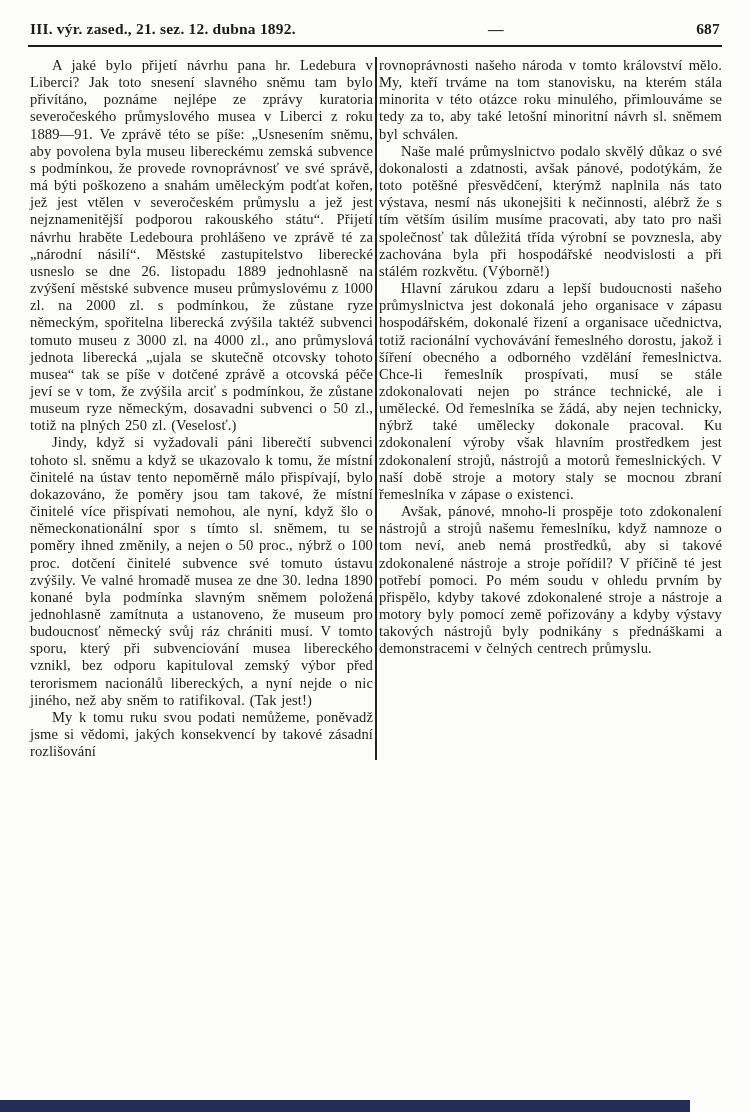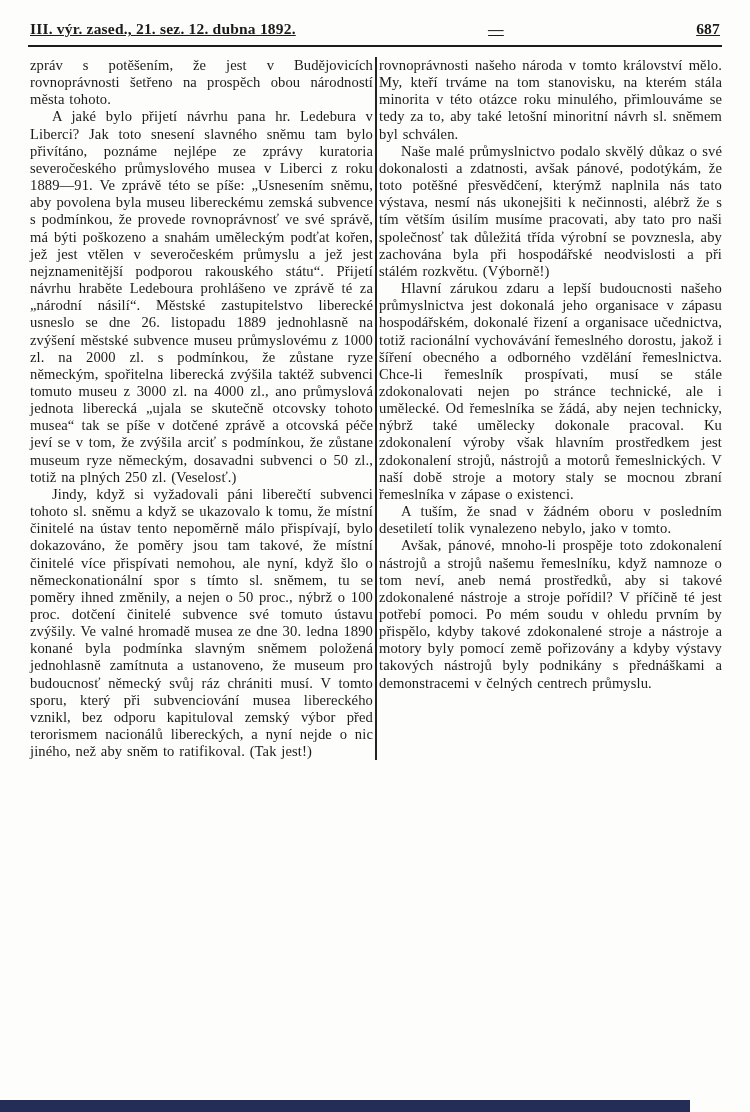--- a/index.html
+++ b/index.html
@@ -19,21 +19,20 @@
   .header {
     position: absolute;
     top: 20px; left: 30px; right: 30px;
     display: flex;
     justify-content: space-between;
     align-items: baseline;
     font-weight: bold;
     font-size: 15.5px;
     white-space: nowrap;
     letter-spacing: 0.2px;
-    text-decoration: underline;
   }
   .header .fraktur {
     font-family: "DejaVu Serif", serif;
     font-weight: bold;
   }
   .header-rule {
     position: absolute;
     top: 45px; left: 28px; right: 28px;
     height: 2px;
     background: #1c1c1c;
@@ -75,29 +74,28 @@
   <div class="header">
     <span>III. výr. zased., 21. sez. 12. dubna 1892.</span>
     <span>—</span>
     <span>687</span>
   </div>
 
   <div class="header-rule"></div>
 
   <div class="columns">
     <section class="col">
-        <p class="para">zpráv s potěšením, že jest v Budějovicích rovnoprávnosti šetřeno na prospěch obou národností města tohoto.</p>
         <p class="para indent">A jaké bylo přijetí návrhu pana hr. Ledebura v Liberci? Jak toto snesení slavného sněmu tam bylo přivítáno, poznáme nejlépe ze zprávy kuratoria severočeského průmyslového musea v Liberci z roku 1889—91. Ve zprávě této se píše: „Usnesením sněmu, aby povolena byla museu libereckému zemská subvence s podmínkou, že provede rovnoprávnosť ve své správě, má býti poškozeno a snahám uměleckým podťat kořen, jež jest vtělen v severočeském průmyslu a jež jest nejznamenitější podporou rakouského státu“. Přijetí návrhu hraběte Ledeboura prohlášeno ve zprávě té za „národní násilí“. Městské zastupitelstvo liberecké usneslo se dne 26. listopadu 1889 jednohlasně na zvýšení městské subvence museu průmyslovému z 1000 zl. na 2000 zl. s podmínkou, že zůstane ryze německým, spořitelna liberecká zvýšila taktéž subvenci tomuto museu z 3000 zl. na 4000 zl., ano průmyslová jednota liberecká „ujala se skutečně otcovsky tohoto musea“ tak se píše v dotčené zprávě a otcovská péče jeví se v tom, že zvýšila arciť s podmínkou, že zůstane museum ryze německým, dosavadni subvenci o 50 zl., totiž na plných 250 zl. (Veselosť.)</p>
         <p class="para indent">Jindy, když si vyžadovali páni liberečtí subvenci tohoto sl. sněmu a když se ukazovalo k tomu, že místní činitelé na ústav tento nepoměrně málo přispívají, bylo dokazováno, že poměry jsou tam takové, že místní činitelé více přispívati nemohou, ale nyní, když šlo o německonationální spor s tímto sl. sněmem, tu se poměry ihned změnily, a nejen o 50 proc., nýbrž o 100 proc. dotčení činitelé subvence své tomuto ústavu zvýšily. Ve valné hromadě musea ze dne 30. ledna 1890 konané byla podmínka slavným sněmem položená jednohlasně zamítnuta a ustanoveno, že museum pro budoucnosť německý svůj ráz chrániti musí. V tomto sporu, který při subvenciování musea libereckého vznikl, bez odporu kapituloval zemský výbor před terorismem nacionálů libereckých, a nyní nejde o nic jiného, než aby sněm to ratifikoval. (Tak jest!)</p>
+        <p class="para indent">My k tomu ruku svou podati nemůžeme, poněvadž jsme si vědomi, jakých konsekvencí by takové zásadní rozlišování</p>
       </section>
     <div class="col-divider"></div>
     <section class="col">
         <p class="para">rovnoprávnosti našeho národa v tomto království mělo. My, kteří trváme na tom stanovisku, na kterém stála minorita v této otázce roku minulého, přimlouváme se tedy za to, aby také letošní minoritní návrh sl. sněmem byl schválen.</p>
         <p class="para indent">Naše malé průmyslnictvo podalo skvělý důkaz o své dokonalosti a zdatnosti, avšak pánové, podotýkám, že toto potěšné přesvědčení, kterýmž naplnila nás tato výstava, nesmí nás ukonejšiti k nečinnosti, alébrž že s tím větším úsilím musíme pracovati, aby tato pro naši společnosť tak důležitá třída výrobní se povznesla, aby zachována byla při hospodářské neodvislosti a při stálém rozkvětu. (Výborně!)</p>
         <p class="para indent">Hlavní zárukou zdaru a lepší budoucnosti našeho průmyslnictva jest dokonalá jeho organisace v zápasu hospodářském, dokonalé řizení a organisace učednictva, totiž racionální vychovávání řemeslného dorostu, jakož i šíření obecného a odborného vzdělání řemeslnictva. Chce-li řemeslník prospívati, musí se stále zdokonalovati nejen po stránce technické, ale i umělecké. Od řemeslníka se žádá, aby nejen technicky, nýbrž také umělecky dokonale pracoval. Ku zdokonalení výroby však hlavním prostředkem jest zdokonalení strojů, nástrojů a motorů řemeslnických. V naší době stroje a motory staly se mocnou zbraní řemeslníka v zápase o existenci.</p>
-        <p class="para indent">A tuším, že snad v žádném oboru v posledním desetiletí tolik vynalezeno nebylo, jako v tomto.</p>
         <p class="para indent">Avšak, pánové, mnoho-li prospěje toto zdokonalení nástrojů a strojů našemu řemeslníku, když namnoze o tom neví, aneb nemá prostředků, aby si takové zdokonalené nástroje a stroje pořídil? V příčině té jest potřebí pomoci. Po mém soudu v ohledu prvním by přispělo, kdyby takové zdokonalené stroje a nástroje a motory byly pomocí země pořizovány a kdyby výstavy takových nástrojů byly podnikány s přednáškami a demonstracemi v čelných centrech průmyslu.</p>
       </section>
   </div>
 
   <div class="bottom-bar"></div>
 
 </div>
 
 </body></html>

